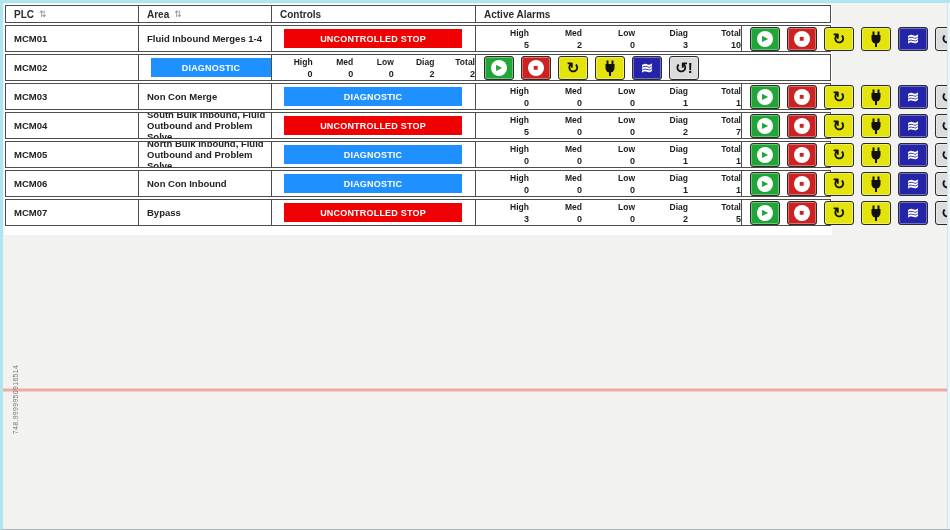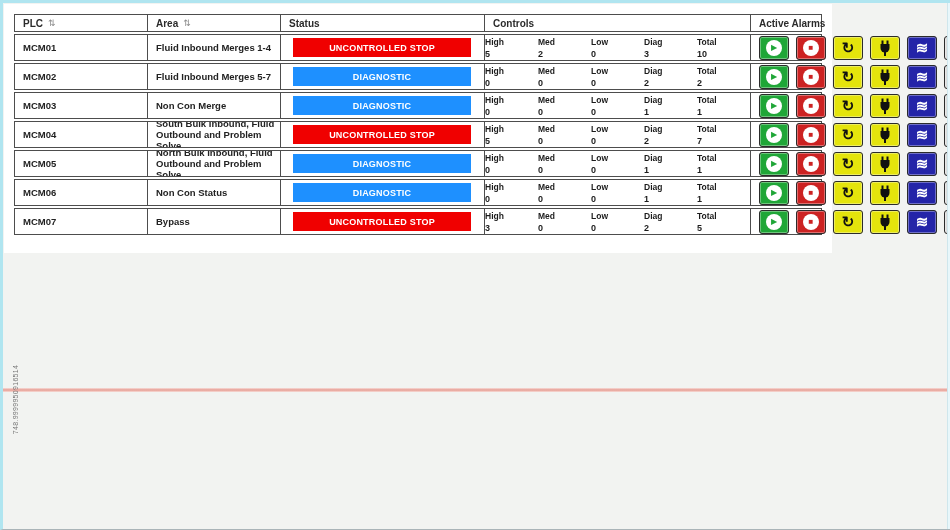--- a/index.html
+++ b/index.html
@@ -6,21 +6,21 @@
   html,body { width:950px; height:530px; overflow:hidden; }
   body {
     position:relative;
     font-family:"Liberation Sans", sans-serif;
     background:#f2f3f1;
     border-top:3px solid #b0e5f0;
     border-left:3px solid #b0e5f0;
     border-bottom:1px solid #aab4b8;
   }
   
-  .plc-table { width:828px; margin:1px 0 0 1px; background:#fff; padding:10px; }
+  .plc-table { width:828px; margin:1px 0 0 1px; background:#fff; padding:1px; }
   .t-row {
     display:grid;
     grid-template-columns:133px 133px 204px 266px 206px;
     background:#fff;
     border:1px solid #4d4d4d;
     margin-bottom:2px;
   }
   .t-row:last-child { margin-bottom:8px; }
   .hdr-row { height:18px; border:1px solid #4d4d4d; margin-bottom:2px; }
   .hdr-cell {
@@ -39,21 +39,21 @@
   }
   .cell:last-child { border-right:none; }
   .area-cell { line-height:11px; padding-right:4px; }
   .status-cell { padding:0 0 0 12px; }
   .status-pill {
     width:178px; height:19px;
     display:flex; align-items:center; justify-content:center;
     color:#fff; font-size:9px; font-weight:700; letter-spacing:.2px;
   }
   .alarms-cell { display:block; padding:2px 0 0 0; }
-  .alarm-line { display:grid; grid-template-columns:repeat(5,1fr); text-align:left; }
+  .alarm-line { display:grid; grid-template-columns:repeat(5,1fr); text-align:right; }
   .alarm-label { font-size:8.5px; font-weight:700; color:#1c1c1c; line-height:11px; }
   .alarm-value { font-size:9px; font-weight:700; color:#1c1c1c; line-height:12px; }
   .controls-cell { gap:7px; padding-left:8px; overflow:hidden; }
   .ctl-btn {
     width:30px; height:24px; flex:0 0 30px;
     border:1px solid #2b2b2b; border-radius:3px;
     display:flex; align-items:center; justify-content:center;
     cursor:pointer; overflow:hidden; padding:0;
     box-shadow:inset 0 0 0 1px rgba(255,255,255,.35);
   }
@@ -89,23 +89,20 @@
   <div class="t-row hdr-row">
     <div class="hdr-cell">
       <span>PLC</span>
       <span class="sort-icon">⇅</span>
     </div>
     <div class="hdr-cell">
       <span>Area</span>
       <span class="sort-icon">⇅</span>
     </div>
     <div class="hdr-cell">
-      <span>Status</span>
-    </div>
-    <div class="hdr-cell">
       <span>Controls</span>
     </div>
     <div class="hdr-cell">
       <span>Active Alarms</span>
     </div>
   </div>
   <div id="rows-container">
   <div class="t-row data-row">
     <div class="cell">
       <span>MCM01</span>
@@ -156,23 +153,20 @@
           <button class="ctl-btn" style="background: rgb(220, 220, 220);">
             <span class="glyph-black">↺!</span>
           </button>
         </div>
   </div>
 
   <div class="t-row data-row">
     <div class="cell">
       <span>MCM02</span>
     </div>
-    <div class="cell area-cell">
-      <span>Fluid Inbound Merges 5-7</span>
-    </div>
     <div class="cell status-cell">
       <div class="status-pill" style="background: rgb(30, 144, 255);">DIAGNOSTIC</div>
     </div>
     <div class="cell alarms-cell">
       <div class="alarm-line">
         <span class="alarm-label">High</span>
         <span class="alarm-label">Med</span>
         <span class="alarm-label">Low</span>
         <span class="alarm-label">Diag</span>
         <span class="alarm-label">Total</span>
@@ -369,21 +363,21 @@
             <span class="glyph-black">↺!</span>
           </button>
         </div>
   </div>
 
   <div class="t-row data-row">
     <div class="cell">
       <span>MCM06</span>
     </div>
     <div class="cell area-cell">
-      <span>Non Con Status</span>
+      <span>Non Con Inbound</span>
     </div>
     <div class="cell status-cell">
       <div class="status-pill" style="background: rgb(30, 144, 255);">DIAGNOSTIC</div>
     </div>
     <div class="cell alarms-cell">
       <div class="alarm-line">
         <span class="alarm-label">High</span>
         <span class="alarm-label">Med</span>
         <span class="alarm-label">Low</span>
         <span class="alarm-label">Diag</span>

